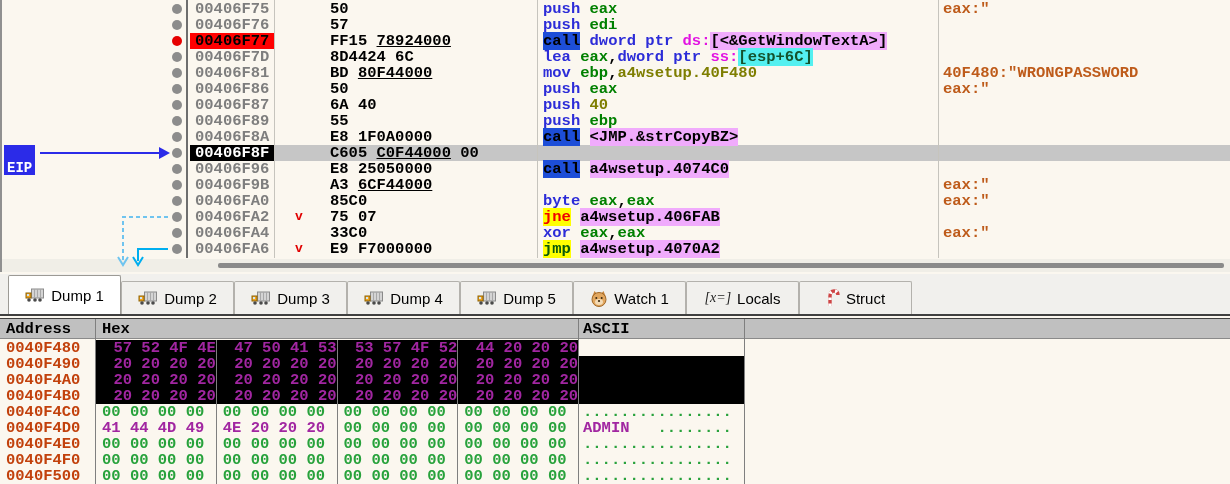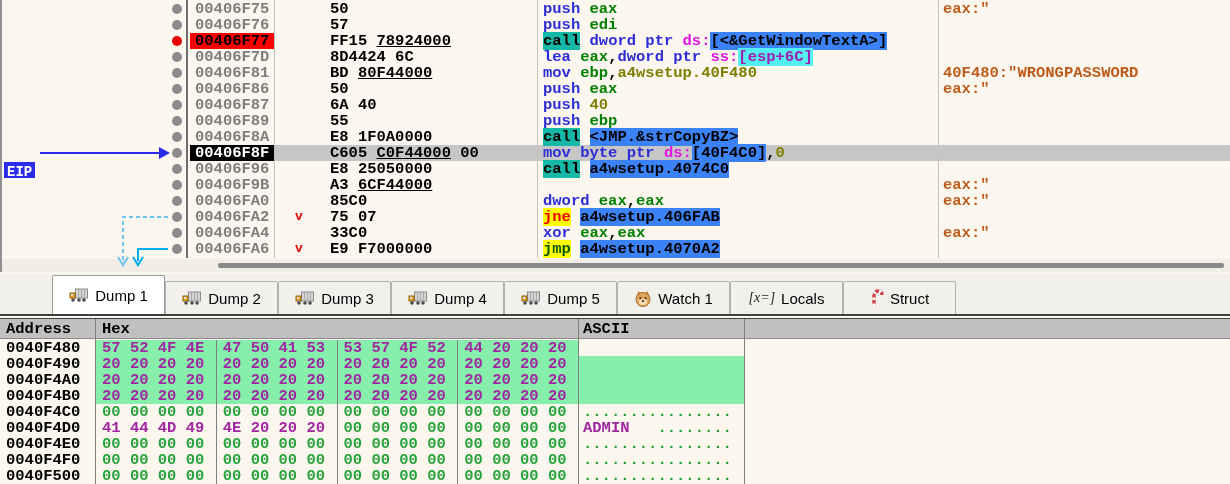--- a/index.html
+++ b/index.html
@@ -23,63 +23,63 @@
   .addr { left:190px; width:84px; padding-left:5px; color:#7E7E7E; }
   .addr.bp  { background:#FF0000; color:#000000; }
   .addr.eip { background:#000000; color:#FFFFFF; }
   .chev { left:295px; color:#E00000; font-size:13px; }
   .bytes { left:330px; color:#000; }
   .bytes .u { text-decoration:underline;text-align:right; }
   .instr { left:543px; }
   .cmt { left:943px; color:#BE5B1A; }
   .c-mn{color:#2C2CD8} .c-reg{color:#008000} .c-num{color:#7E7E00}
   .c-seg{color:#E214E2} .c-t{color:#000}
-  .c-callhl{background:#14b8a6;color:#000} .c-chl{background:#54F0F0;color:#a21caf}
-  .c-yhl{background:#3b82f6;color:#000}
+  .c-callhl{background:#1d4ed8;color:#000} .c-chl{background:#54F0F0;color:#14532d}
+  .c-yhl{background:#f0abfc;color:#000}
   .c-ryhl{background:#FFFF00;color:#F00000}
   .c-gyhl{background:#FFFF00;color:#0A5A0A}
 
   #gutter { position:absolute; left:0; top:0; width:190px; height:272px; z-index:2; }
-  #eip-label { position:absolute; left:4px; top:162px; height:16px; line-height:16px;
-               background:#2B2BE8; color:#fff; padding:2px 3px; font-size:14px; }
+  #eip-label { position:absolute; left:4px; top:145px; height:28px; line-height:16px;
+               background:#2B2BE8; color:#fff; padding:15px 3px; font-size:14px; }
   #hscrollbar { position:absolute; left:0; top:259px; width:1230px; height:13px;
                 background:#F0EEE7; }
   #hthumb { position:absolute; left:218px; right:6px; top:4px; height:5px;
             background:#8A8A8A; border-radius:2px; }
 
   
   #tabbar { position:absolute; left:0; top:274px; width:1230px; height:42px;
             background:#F1F0ED; border-bottom:2px solid #404040;
             display:flex; align-items:flex-end; padding-left:8px;
             font-family:"Liberation Sans",sans-serif; font-weight:normal; font-size:15px; }
   .tab { width:113px; height:33px; display:flex; align-items:center; justify-content:center;
          gap:6px; border:1px solid #B3B1AC; border-bottom:none; background:#F1F0ED;
          border-radius:2px 2px 0 0; color:#000; white-space:nowrap; }
-  .tab.active { height:39px; background:#FFFFFF; border-color:#9C9A95;margin-left:44px; }
+  .tab.active { height:39px; background:#FFFFFF; border-color:#9C9A95; }
   .tab .ic { display:inline-flex; }
   .tab .ictext { font-style:italic; color:#222; font-size:14px;
                  font-family:"Liberation Serif",serif; }
 
   
   #dump-panel { position:absolute; left:0; top:318px; width:1230px; height:204px;
                 background:#FBF7EF; border-top:1px solid #404040;
                 border-bottom:2px solid #2A2A2A; }
   #dump-header { position:absolute; left:0; top:0; width:1230px; height:20px;
                  background:#C0C0C0; border-bottom:1px solid #8A8A8A; line-height:20px; }
   #dump-header span { position:absolute; top:0; }
   #dh-address { left:6px; } #dh-hex { left:102px; } #dh-ascii { left:583px; }
   #dump-rows { position:absolute; left:0; top:21px; width:1230px; }
   .hrow { position:relative; height:16px; line-height:16px; }
-  .haddr { position:absolute; left:0; width:95px; padding-left:6px; color:#000000; }
+  .haddr { position:absolute; left:0; width:95px; padding-left:6px; color:#c2410c; }
   .hexarea { position:absolute; left:96px; width:482px; top:0; bottom:0; display:flex; }
   .hgroup { flex:1; padding-left:6px; white-space:pre; border-right:1px solid #7F7F7F; }
   .hgroup:last-child { border-right:none; }
   .asciiarea { position:absolute; left:579px; width:165px; top:0; bottom:0;
                padding-left:4px; white-space:pre; }
-  .hrow.sel .hexarea, .hrow.sel .asciiarea { background:#86efac; }
+  .hrow.sel .hexarea, .hrow.sel .asciiarea { background:#000000;text-align:right; }
   .c-p{color:#A126A1} .c-g{color:#28A23C}
   .dline { position:absolute; top:0; height:166px; width:1px; background:#7F7F7F; }
 
   #left-border-top { position:absolute; left:0; top:0; width:2px; height:272px; background:#909090; }
 </style>
 </head>
 <body>
 
 <div id="root">
 
@@ -87,24 +87,24 @@
     <div id="disasm-rows">
         <div class="drow"><span class="bullet"></span><span class="addr">00406F75</span><span class="bytes"><span>50</span></span><span class="instr"><span class="c-mn">push </span><span class="c-reg">eax</span></span><span class="cmt">eax:"</span></div>
         <div class="drow"><span class="bullet"></span><span class="addr">00406F76</span><span class="bytes"><span>57</span></span><span class="instr"><span class="c-mn">push </span><span class="c-reg">edi</span></span></div>
         <div class="drow"><span class="bullet red"></span><span class="addr bp">00406F77</span><span class="bytes"><span>FF15 </span><span class="u">78924000</span></span><span class="instr"><span class="c-callhl">call</span><span class="c-t"> </span><span class="c-mn">dword ptr </span><span class="c-seg">ds:</span><span class="c-yhl">[&lt;&amp;GetWindowTextA&gt;]</span></span></div>
         <div class="drow"><span class="bullet"></span><span class="addr">00406F7D</span><span class="bytes"><span>8D4424 6C</span></span><span class="instr"><span class="c-mn">lea </span><span class="c-reg">eax</span><span class="c-t">,</span><span class="c-mn">dword ptr </span><span class="c-seg">ss:</span><span class="c-chl">[esp+6C]</span></span></div>
         <div class="drow"><span class="bullet"></span><span class="addr">00406F81</span><span class="bytes"><span>BD </span><span class="u">80F44000</span></span><span class="instr"><span class="c-mn">mov </span><span class="c-reg">ebp</span><span class="c-t">,</span><span class="c-num">a4wsetup.40F480</span></span><span class="cmt">40F480:"WRONGPASSWORD</span></div>
         <div class="drow"><span class="bullet"></span><span class="addr">00406F86</span><span class="bytes"><span>50</span></span><span class="instr"><span class="c-mn">push </span><span class="c-reg">eax</span></span><span class="cmt">eax:"</span></div>
         <div class="drow"><span class="bullet"></span><span class="addr">00406F87</span><span class="bytes"><span>6A 40</span></span><span class="instr"><span class="c-mn">push </span><span class="c-num">40</span></span></div>
         <div class="drow"><span class="bullet"></span><span class="addr">00406F89</span><span class="bytes"><span>55</span></span><span class="instr"><span class="c-mn">push </span><span class="c-reg">ebp</span></span></div>
         <div class="drow"><span class="bullet"></span><span class="addr">00406F8A</span><span class="bytes"><span>E8 1F0A0000</span></span><span class="instr"><span class="c-callhl">call</span><span class="c-t"> </span><span class="c-yhl">&lt;JMP.&amp;strCopyBZ&gt;</span></span></div>
-        <div class="drow sel"><span class="bullet"></span><span class="addr eip">00406F8F</span><span class="bytes"><span>C605 </span><span class="u">C0F44000</span><span> 00</span></span><span class="instr"><span class="c-mn">mov byte ptr </span><span class="c-seg">ds:</span><span class="c-yhl">[40F4C0]</span><span class="c-t">,</span><span class="c-num">0</span></span></div>
+        <div class="drow sel"><span class="bullet"></span><span class="addr eip">00406F8F</span><span class="bytes"><span>C605 </span><span class="u">C0F44000</span><span> 00</span></span></div>
         <div class="drow"><span class="bullet"></span><span class="addr">00406F96</span><span class="bytes"><span>E8 25050000</span></span><span class="instr"><span class="c-callhl">call</span><span class="c-t"> </span><span class="c-yhl">a4wsetup.4074C0</span></span></div>
         <div class="drow"><span class="bullet"></span><span class="addr">00406F9B</span><span class="bytes"><span>A3 </span><span class="u">6CF44000</span></span><span class="cmt">eax:"</span></div>
-        <div class="drow"><span class="bullet"></span><span class="addr">00406FA0</span><span class="bytes"><span>85C0</span></span><span class="instr"><span class="c-mn">dword </span><span class="c-reg">eax</span><span class="c-t">,</span><span class="c-reg">eax</span></span><span class="cmt">eax:"</span></div>
+        <div class="drow"><span class="bullet"></span><span class="addr">00406FA0</span><span class="bytes"><span>85C0</span></span><span class="instr"><span class="c-mn">byte </span><span class="c-reg">eax</span><span class="c-t">,</span><span class="c-reg">eax</span></span><span class="cmt">eax:"</span></div>
         <div class="drow"><span class="bullet"></span><span class="addr">00406FA2</span><span class="chev">v</span><span class="bytes"><span>75 07</span></span><span class="instr"><span class="c-ryhl">jne</span><span class="c-t"> </span><span class="c-yhl">a4wsetup.406FAB</span></span></div>
         <div class="drow"><span class="bullet"></span><span class="addr">00406FA4</span><span class="bytes"><span>33C0</span></span><span class="instr"><span class="c-mn">xor </span><span class="c-reg">eax</span><span class="c-t">,</span><span class="c-reg">eax</span></span><span class="cmt">eax:"</span></div>
         <div class="drow"><span class="bullet"></span><span class="addr">00406FA6</span><span class="chev">v</span><span class="bytes"><span>E9 F7000000</span></span><span class="instr"><span class="c-gyhl">jmp</span><span class="c-t"> </span><span class="c-yhl">a4wsetup.4070A2</span></span></div>
       </div>
 
     <div class="vline" style="left:186px;width:2px;background:#6E6E6E"></div>
     <div class="vline" style="left:274px;width:1px;background:#C6C4BD"></div>
     <div class="vline" style="left:537px;width:1px;background:#C6C4BD"></div>
     <div class="vline" style="left:938px;width:1px;background:#C6C4BD"></div>
 

